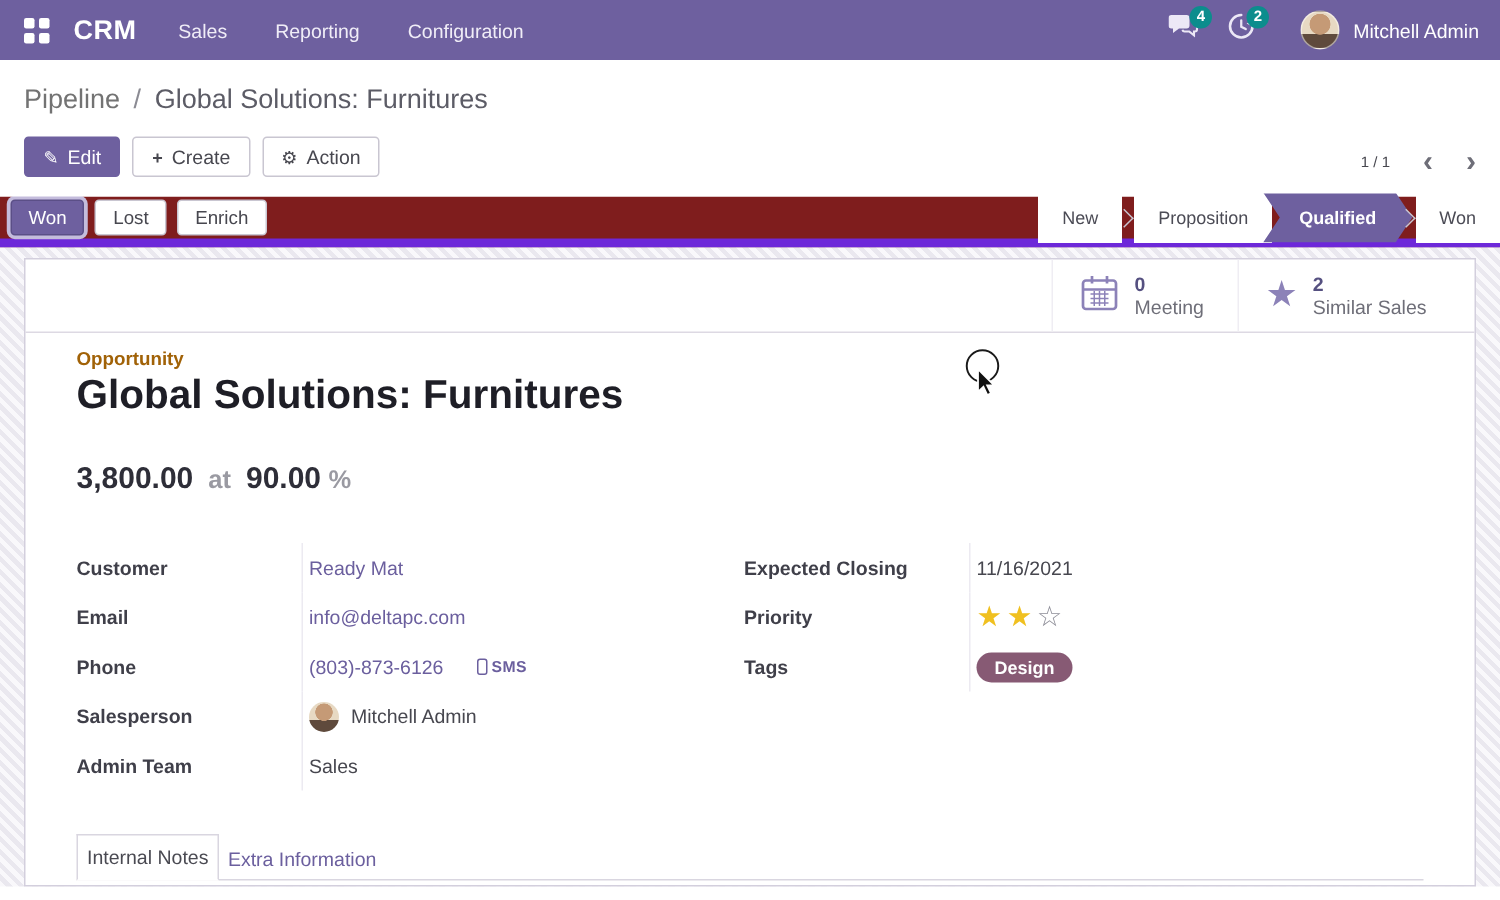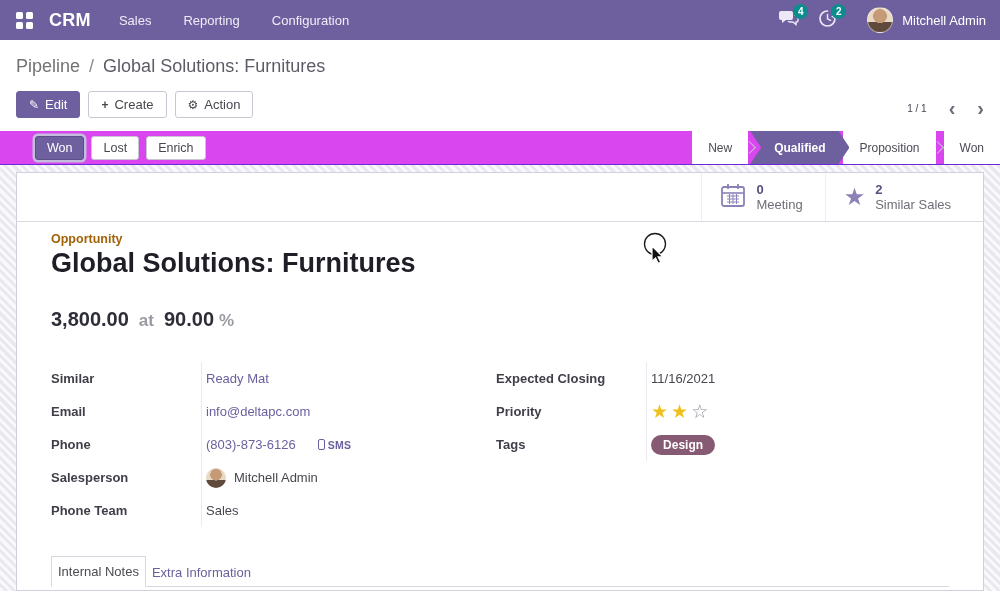--- a/index.html
+++ b/index.html
@@ -43,23 +43,23 @@
   .btn + .btn { margin-left:8px; }
   .btn-action { margin-left:185px; }
   .btn .glyph { font-size:12px; }
   .pager { position:absolute; right:16px; bottom:14px; display:flex; align-items:center;
     gap:22px; }
   .pager-value { font-size:10px; color:#47474f; }
   .pager-arrow { font-size:20px; line-height:18px; color:#6e6e78; cursor:pointer;
     font-weight:bold; }
 
   
-  .statusbar { background:#d946ef; border-bottom:1px solid #6d28d9; height:34px;
+  .statusbar { background:#7f1d1d; border-bottom:6px solid #6d28d9; height:34px;
     display:flex; align-items:center; justify-content:space-between;
-    padding-left:32px; }
+    padding-left:4px; }
   .status-buttons { display:flex; align-items:center; gap:7px; }
   .sbtn { font-size:12.5px; padding:4px 11px; border-radius:3px; border:1px solid #c9c6d1;
     background:#fff; color:#47474f; cursor:pointer; }
   .sbtn.active { background:#6e609f; border-color:#5b4f87; color:#fff;
     box-shadow:0 0 0 2.5px #c4bcdc; margin-left:3px; }
   .stages { display:flex; align-items:center; height:33px; }
   .stage { font-size:12px; color:#4b4b55; padding:0 16px; height:33px; display:flex;
     align-items:center; background:#fff; cursor:pointer; }
   .stage-sep { width:9px; height:9px; border-top:1px solid #c8c5d0;
     border-right:1px solid #c8c5d0; transform:rotate(45deg); margin:0 2px 0 -3px; }
@@ -194,22 +194,22 @@
 
 <div class="statusbar">
   <div class="status-buttons">
     <button class="sbtn active">Won</button>
     <button class="sbtn">Lost</button>
     <button class="sbtn">Enrich</button>
   </div>
   <div class="stages">
     <div class="stage">New</div>
     <div class="stage-sep"></div>
+    <div class="stage">Proposition</div>
     <div class="stage active">Qualified</div>
-    <div class="stage">Proposition</div>
     <div class="stage-sep"></div>
     <div class="stage">Won</div>
   </div>
 </div>
 
 <div class="form-bg">
   <div class="sheet">
 
     <div class="stat-row">
       <div class="stat-btn">
@@ -251,21 +251,21 @@
         <span class="amount">3,800.00</span>
         <span class="muted">at</span>
         <span class="prob">90.00</span>
         <span class="muted pct">%</span>
       </div>
 
       <div class="fields">
 
         <div class="fcol left">
           <div class="frow">
-            <span class="flabel">Similar</span>
+            <span class="flabel">Customer</span>
             <span class="fvalue">
                 <span class="link">Ready Mat</span>
               </span>
           </div>
           <div class="frow">
             <span class="flabel">Email</span>
             <span class="fvalue">
                 <span class="link">info@deltapc.com</span>
               </span>
           </div>
@@ -280,21 +280,21 @@
             </span>
           </div>
           <div class="frow">
             <span class="flabel">Salesperson</span>
             <span class="fvalue">
               <span class="avatar small"></span>
               <span>Mitchell Admin</span>
             </span>
           </div>
           <div class="frow">
-            <span class="flabel">Phone Team</span>
+            <span class="flabel">Admin Team</span>
             <span class="fvalue">
                 <span>Sales</span>
               </span>
           </div>
         </div>
 
         <div class="fcol right">
           <div class="frow">
             <span class="flabel">Expected Closing</span>
             <span class="fvalue">

